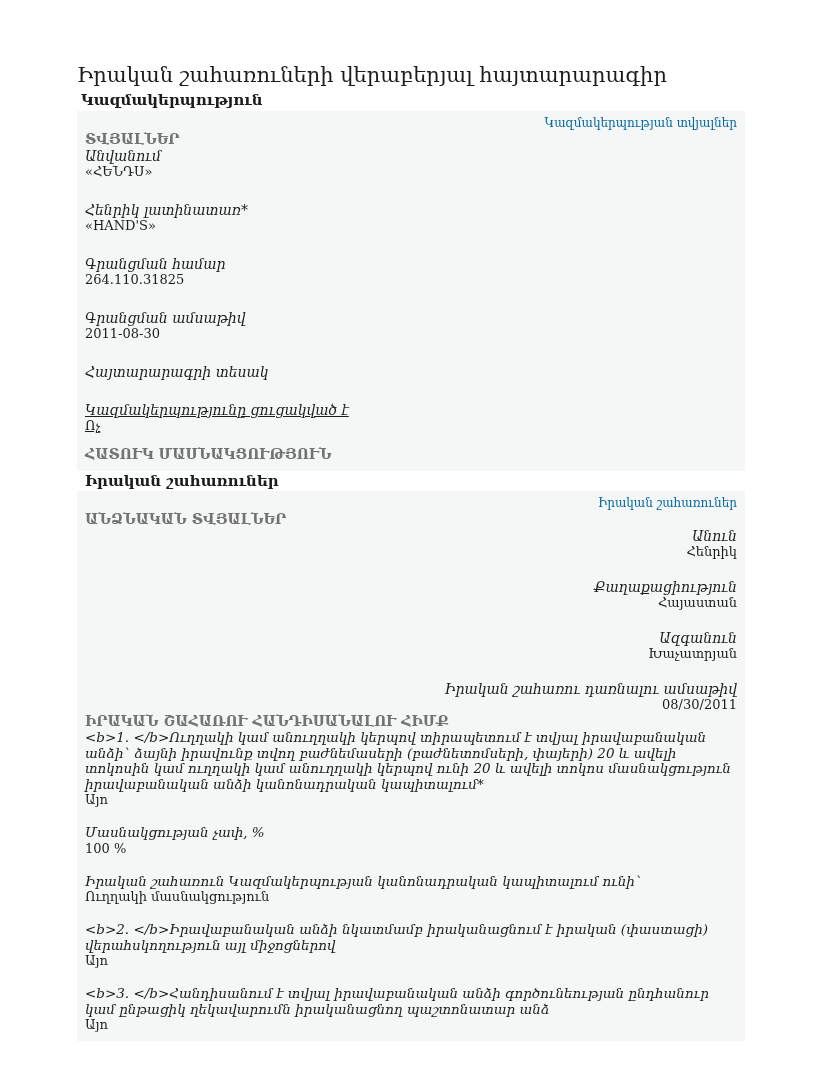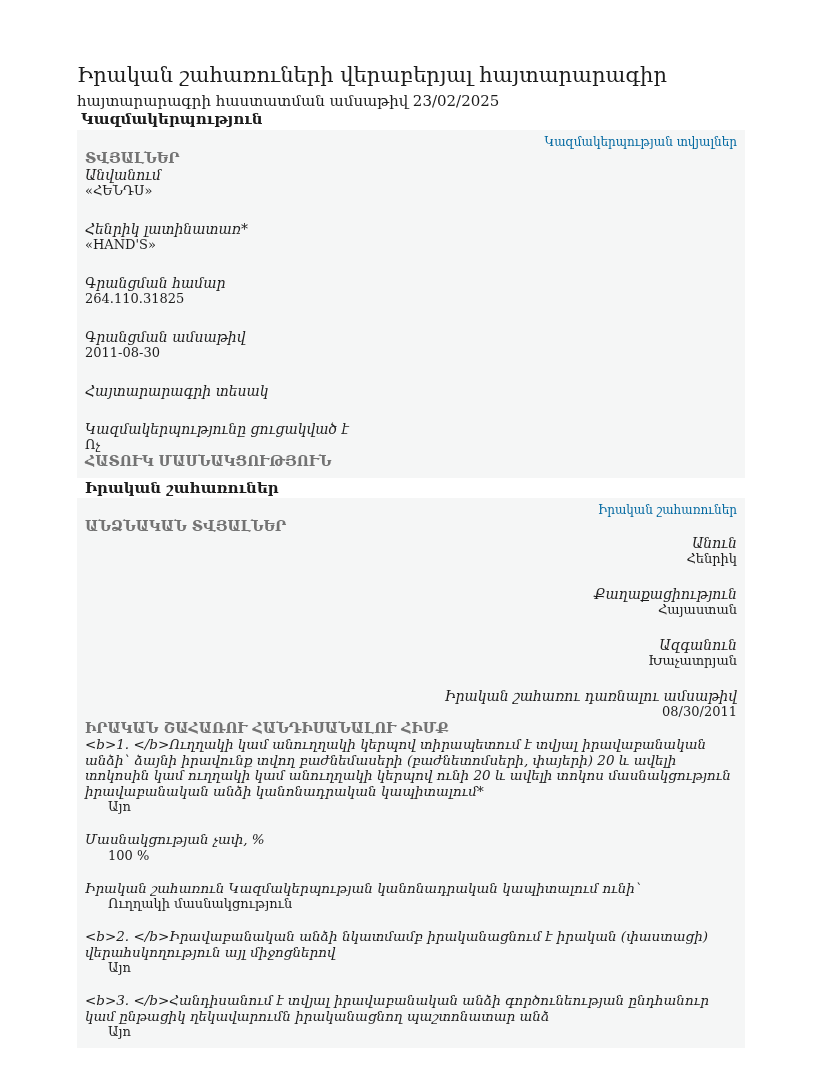--- a/index.html
+++ b/index.html
@@ -75,30 +75,28 @@
 
   .qa { margin-bottom: 17px; }
   .qa .label {
     font-style: italic;
     font-size: 13.5px;
     line-height: 15.5px;
   }
   .qa .value {
     font-size: 13px;
     line-height: 16px;
-    margin-left: 23px;
   }
 </style>
 </head>
 <body>
 
 <div class="doc">
 
   <h1 class="page-title inset">Իրական շահառուների վերաբերյալ հայտարարագիր</h1>
-  <div class="subtitle inset">հայտարարագրի հաստատման ամսաթիվ 23/02/2025</div>
   <div class="group-heading inset">Կազմակերպություն</div>
 
   <div class="panel panel-a">
     <div class="panel-caption">Կազմակերպության տվյալներ</div>
     <div class="section-heading">ՏՎՅԱԼՆԵՐ</div>
 
     <div class="field">
       <div class="label">Անվանում</div>
       <div class="value">«ՀԵՆԴՍ»</div>
     </div>
@@ -116,21 +114,21 @@
     <div class="field">
       <div class="label">Գրանցման ամսաթիվ</div>
       <div class="value">2011-08-30</div>
     </div>
 
     <div class="field">
       <div class="label">Հայտարարագրի տեսակ</div>
       <div class="value"></div>
     </div>
 
-    <div class="field" style="margin-bottom:0;">
+    <div class="field" style="margin-bottom:12px;text-decoration:underline;">
       <div class="label">Կազմակերպությունը ցուցակված է</div>
       <div class="value">Ոչ</div>
     </div>
 
     <div class="section-heading">ՀԱՏՈՒԿ ՄԱՍՆԱԿՑՈՒԹՅՈՒՆ</div>
   </div>
 
   <div class="group-heading mid">Իրական շահառուներ</div>
 
   <div class="panel panel-b">

